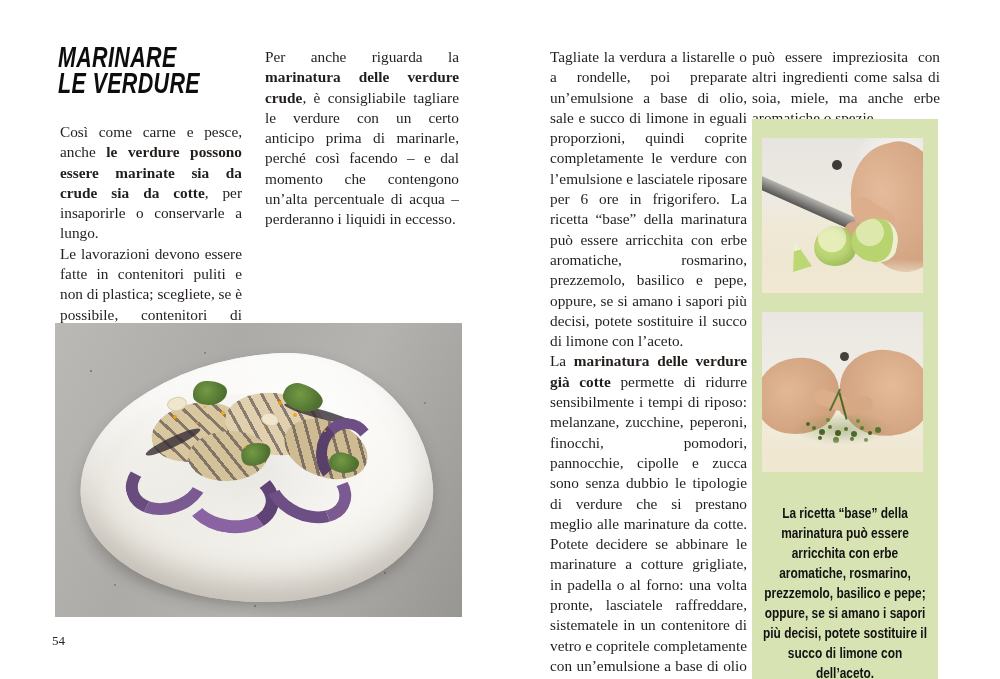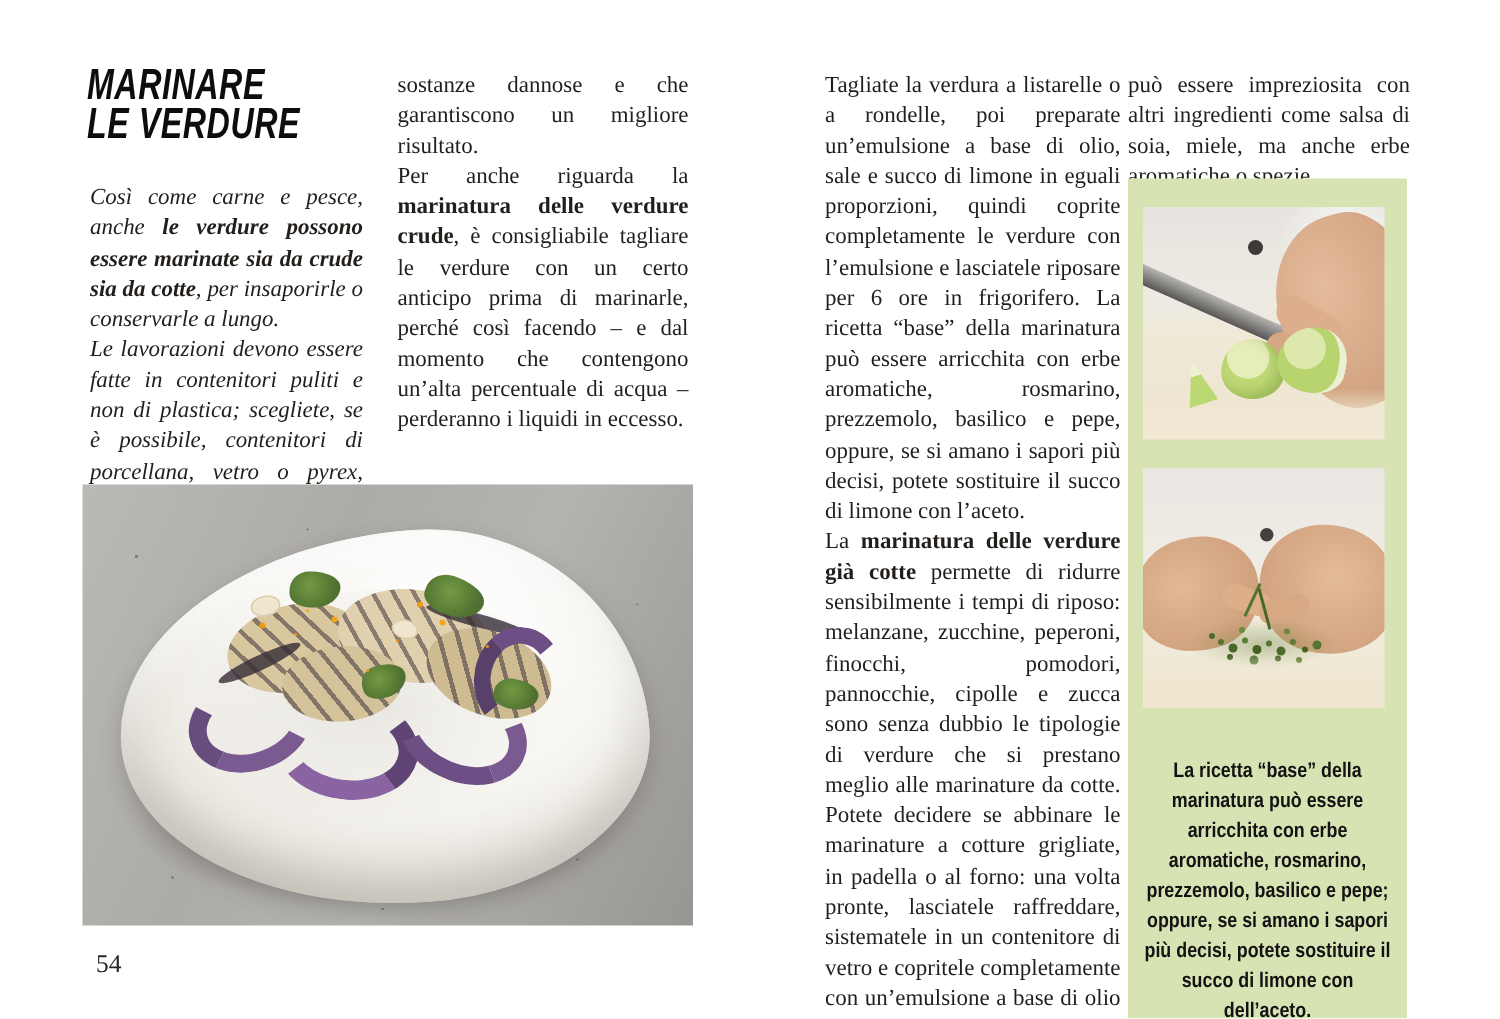--- a/index.html
+++ b/index.html
@@ -30,28 +30,28 @@
     position: absolute;
     font-size: 15.3px;
     line-height: 20.3px;
     color: #221e1b;
     text-align: justify;
     hyphens: auto;
   }
   .col p { margin: 0; }
   .col .bold { font-weight: bold; }
 
-  #col1 { left: 60px;  top: 122px; width: 182px; font-style: italic; }
+  #col1 { left: 60px;  top: 122px; width: 182px; }
   #col2 { left: 265px; top: 47px;  width: 194px; }
   #col3 { left: 550px; top: 47px;  width: 197px; }
   #col4 { left: 752px; top: 47px;  width: 188px; }
 
   .page-number {
-    position: absolute; left: 64px; top: 633px;
-    font-size: 17px; color: #2a2念526; color: #2a2526;
+    position: absolute; left: 52px; top: 633px;
+    font-size: 13px; color: #2a2念526; color: #2a2526;
   }
 
   
   .photo-main {
     position: absolute; left: 55px; top: 323px; width: 407px; height: 294px;
     overflow: hidden;
     background-image:
       radial-gradient(3px 3px at 36px 48px,  #83817d 40%, rgba(0,0,0,0) 41%),
       radial-gradient(2px 2px at 370px 80px, #8a8884 40%, rgba(0,0,0,0) 41%),
       radial-gradient(2px 2px at 330px 250px,#7f7d79 40%, rgba(0,0,0,0) 41%),
@@ -188,21 +188,20 @@
 <div class="book-title">
   <div class="line">MARINARE</div>
   <div class="line">LE VERDURE</div>
 </div>
 
 <div id="col1" class="col">
     <p><span>Così come carne e pesce, anche </span><span class="bold">le verdure possono essere marinate sia da crude sia da cotte</span><span>, per insaporirle o conservarle a lungo.</span></p>
     <p><span>Le lavorazioni devono essere fatte in contenitori puliti e non di plastica; scegliete, se è possibile, contenitori di porcellana, vetro o pyrex, come suggerito per le marinature in generale: materiali che non rilasciano</span></p>
   </div>
 <div id="col2" class="col">
-    <p><span>sostanze dannose e che garantiscono un migliore risultato.</span></p>
     <p><span>Per anche riguarda la </span><span class="bold">marinatura delle verdure crude</span><span>, è consigliabile tagliare le verdure con un certo anticipo prima di marinarle, perché così facendo – e dal momento che contengono un’alta percentuale di acqua – perderanno i liquidi in eccesso.</span></p>
   </div>
 
 <div class="photo-main">
   <div class="pm-shadow"></div>
   <div class="pm-bowl"></div>
   <div class="pm-well"></div>
   <div class="pm-food">
     <i class="flesh f1"></i>
     <i class="flesh f2"></i>

